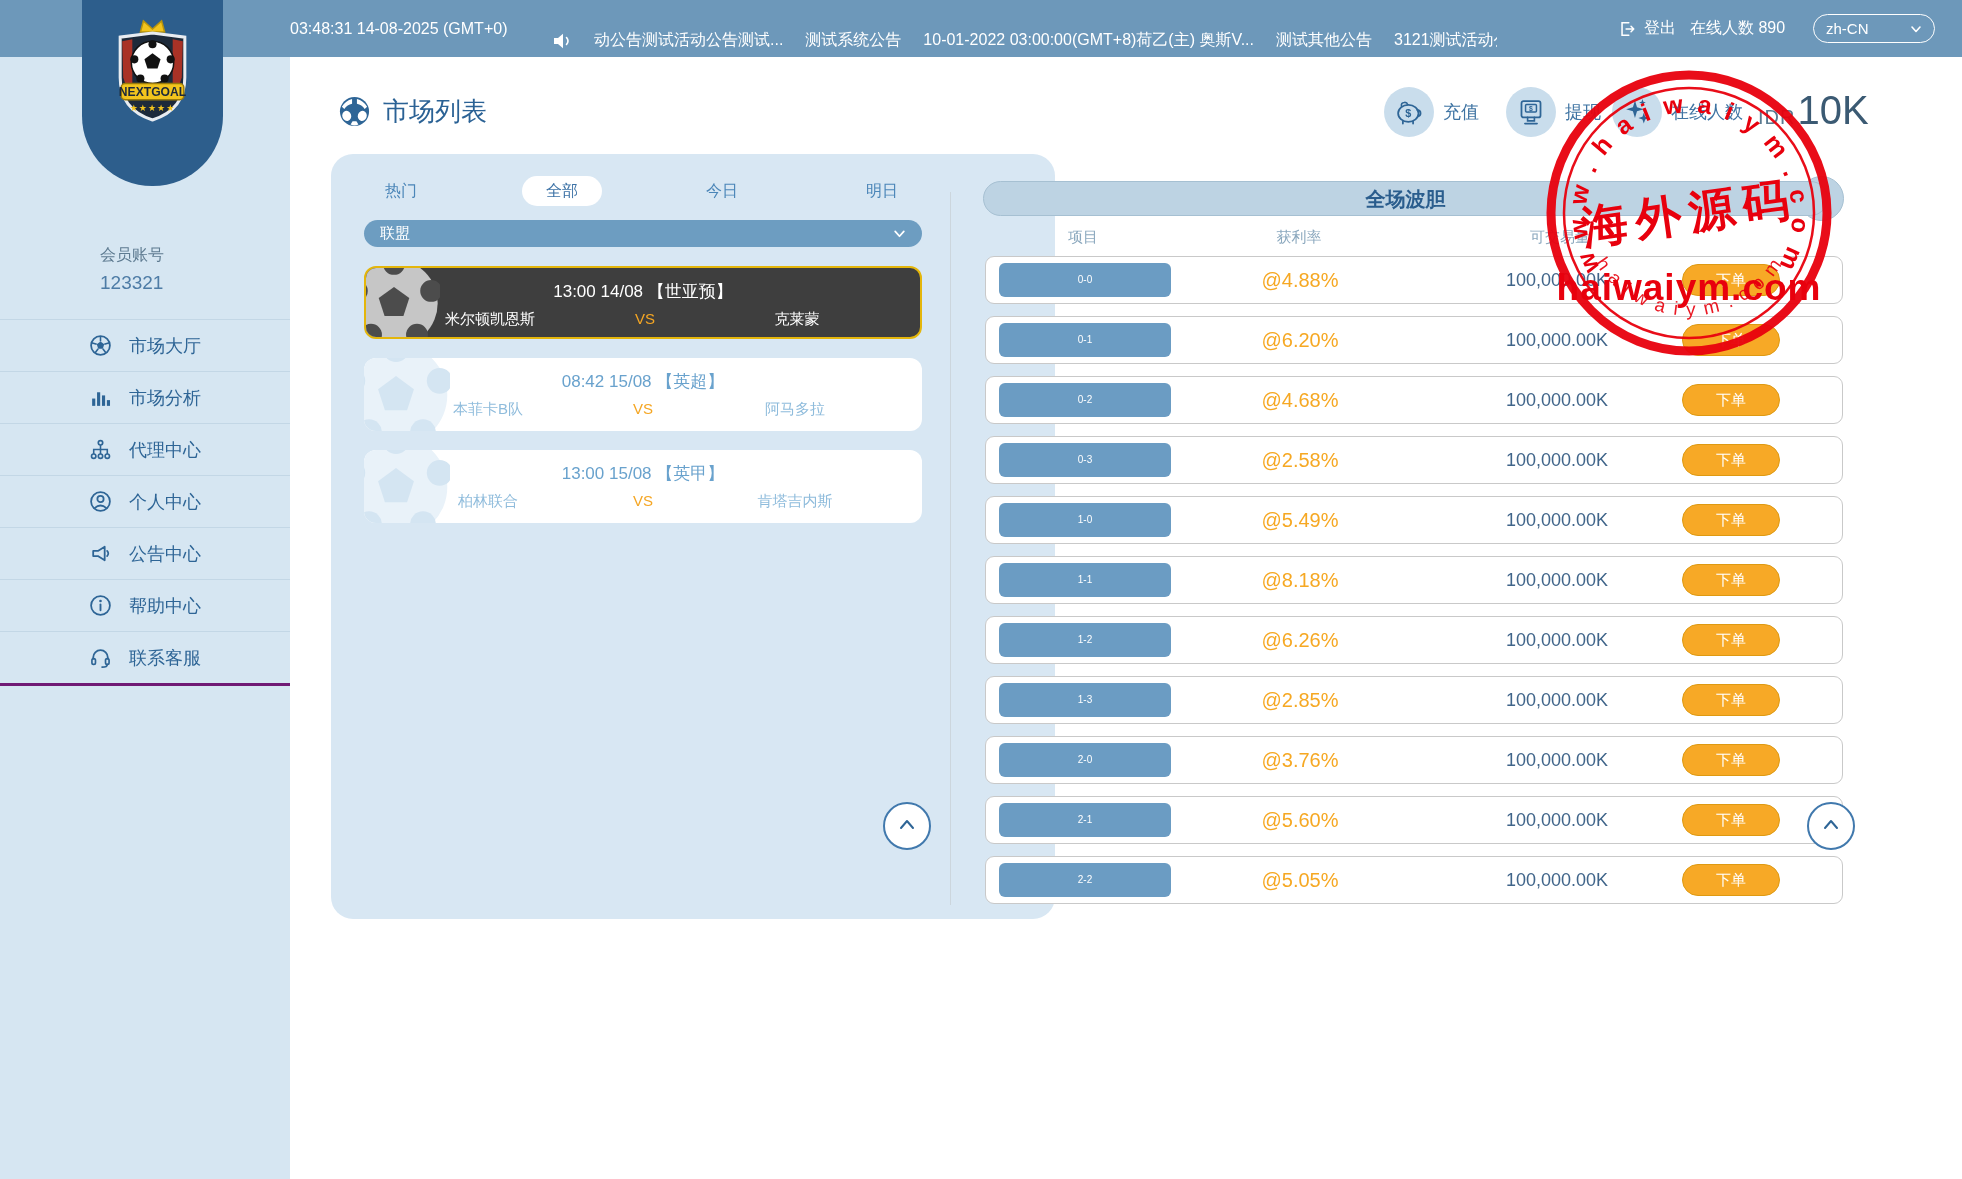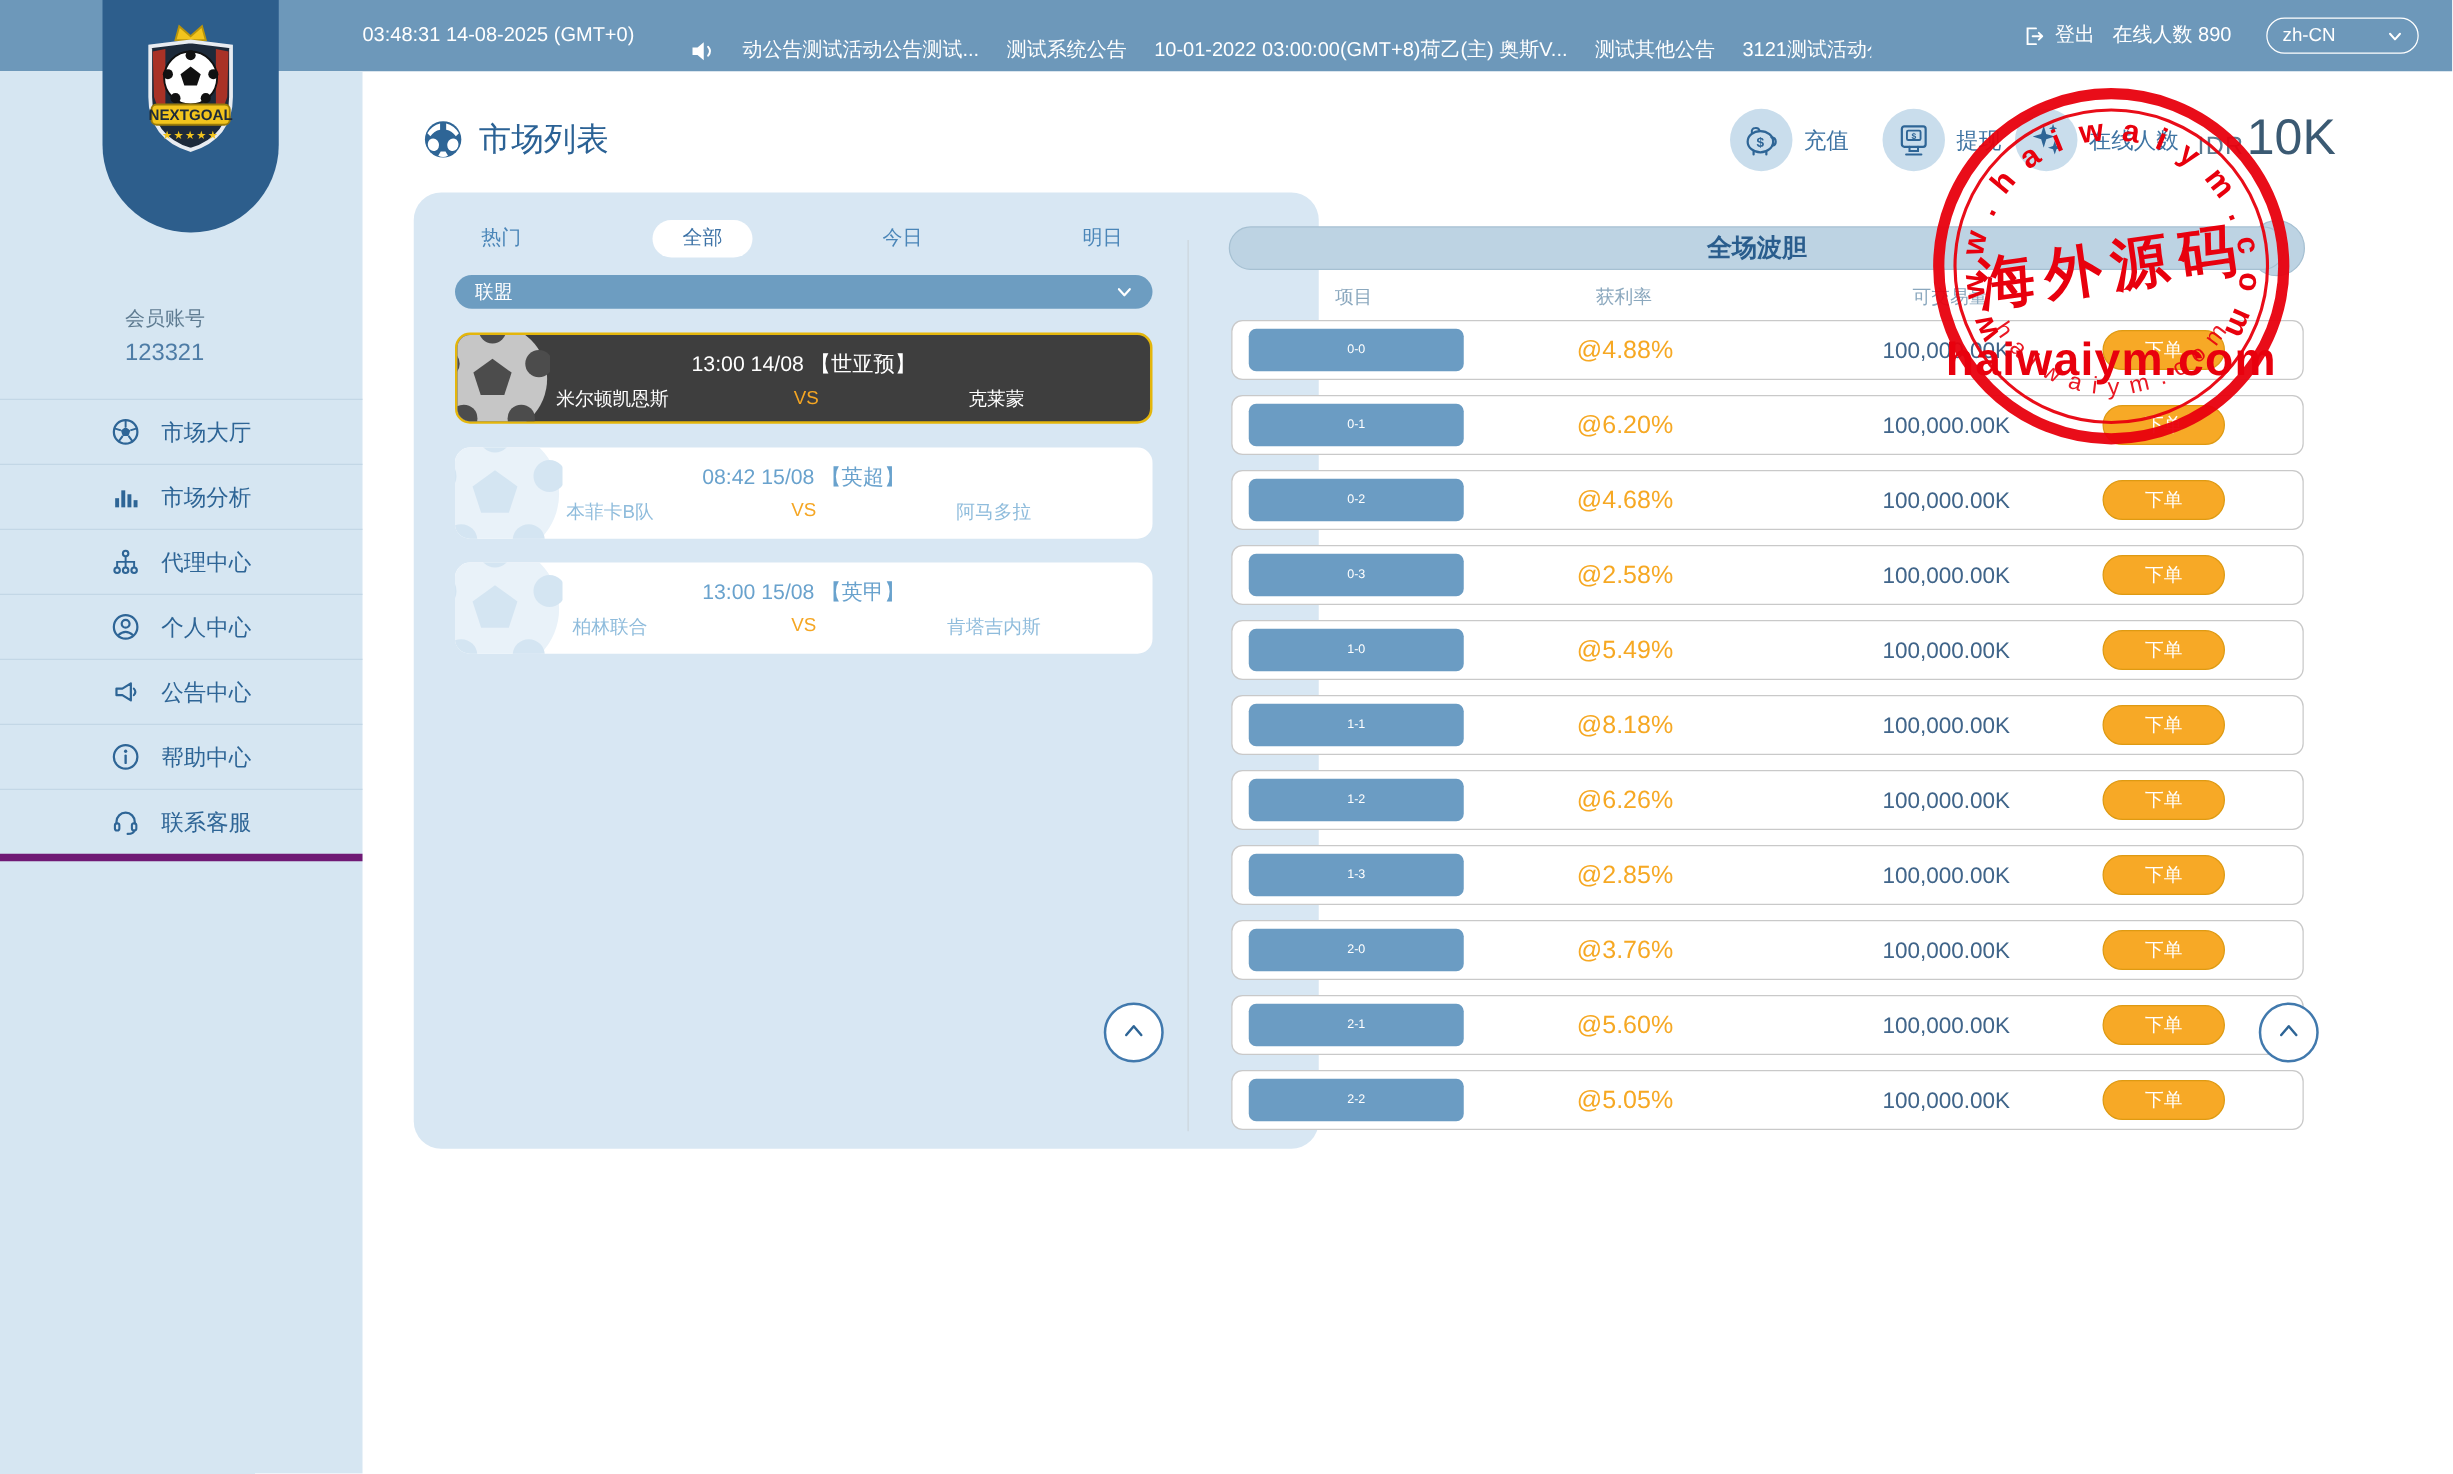--- a/index.html
+++ b/index.html
@@ -24,21 +24,21 @@
   .logo-tab{left:82px;top:0;width:141px;height:186px;background:#2d5e8c;border-radius:0 0 70px 70px;z-index:6;}
   .logo-tab svg{position:absolute;left:20px;top:16px;}
 
   
   .sidebar{left:0;top:57px;width:290px;height:1122px;background:#d6e6f2;}
   .acct-label{left:100px;top:188px;font-size:16px;color:#5e7b91;}
   .acct-num{left:100px;top:215px;font-size:19px;color:#4e7ca6;}
   .side-menu{left:0;top:262px;width:290px;}
   .side-item{height:51px;border-top:1px solid #c3d7e6;display:flex;align-items:center;
              padding-left:89px;gap:17px;color:#2e6596;font-size:18px;font-weight:500;cursor:pointer;}
-  .side-item:last-child{border-bottom:6px solid #701a75;}
+  .side-item:last-child{border-bottom:3px solid #701a75;}
   .side-icon{width:23px;height:23px;display:inline-flex;}
 
   
   .page-title{left:338px;top:94px;display:flex;align-items:center;gap:12px;
               font-size:26px;font-weight:500;color:#2b6295;}
   .hdr-action{top:87px;display:flex;align-items:center;gap:9px;font-size:18px;color:#3f74a3;cursor:pointer;}
   .hdr-circle{width:50px;height:50px;border-radius:50%;background:#c9ddec;display:flex;
               align-items:center;justify-content:center;}
   .balance{left:1758px;top:88px;height:50px;display:flex;align-items:baseline;gap:2px;}
   .bal-cur{font-size:20px;color:#5a7a90;letter-spacing:1px;}

